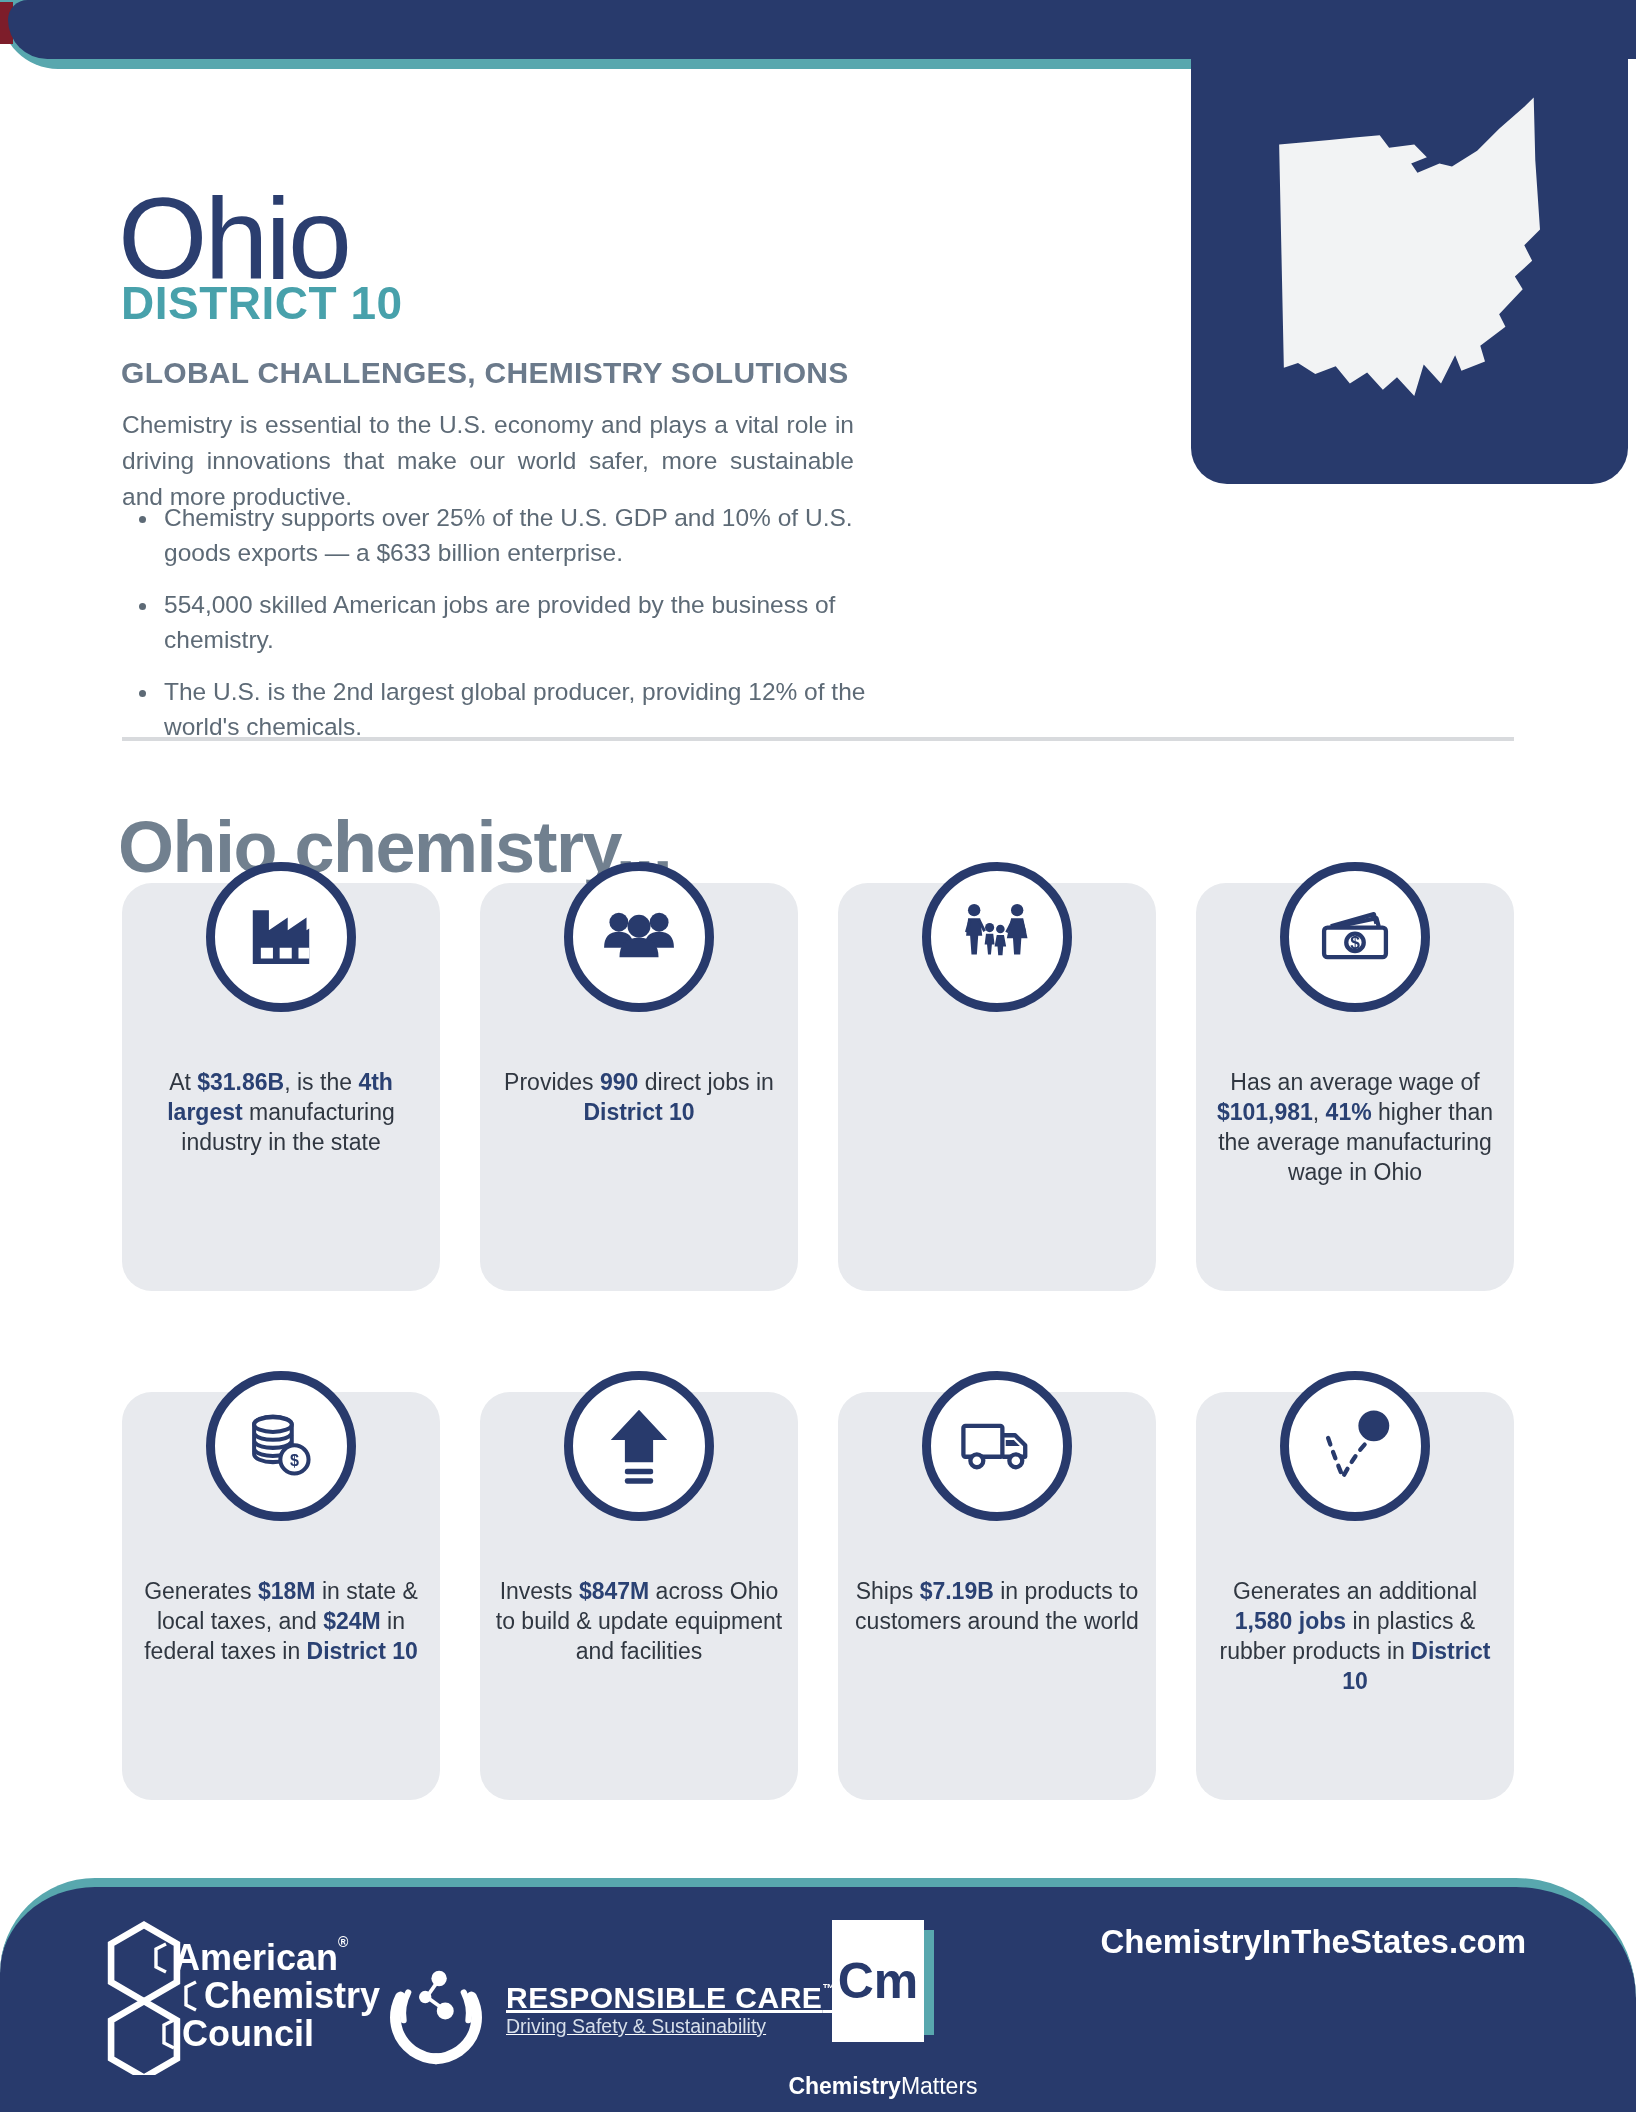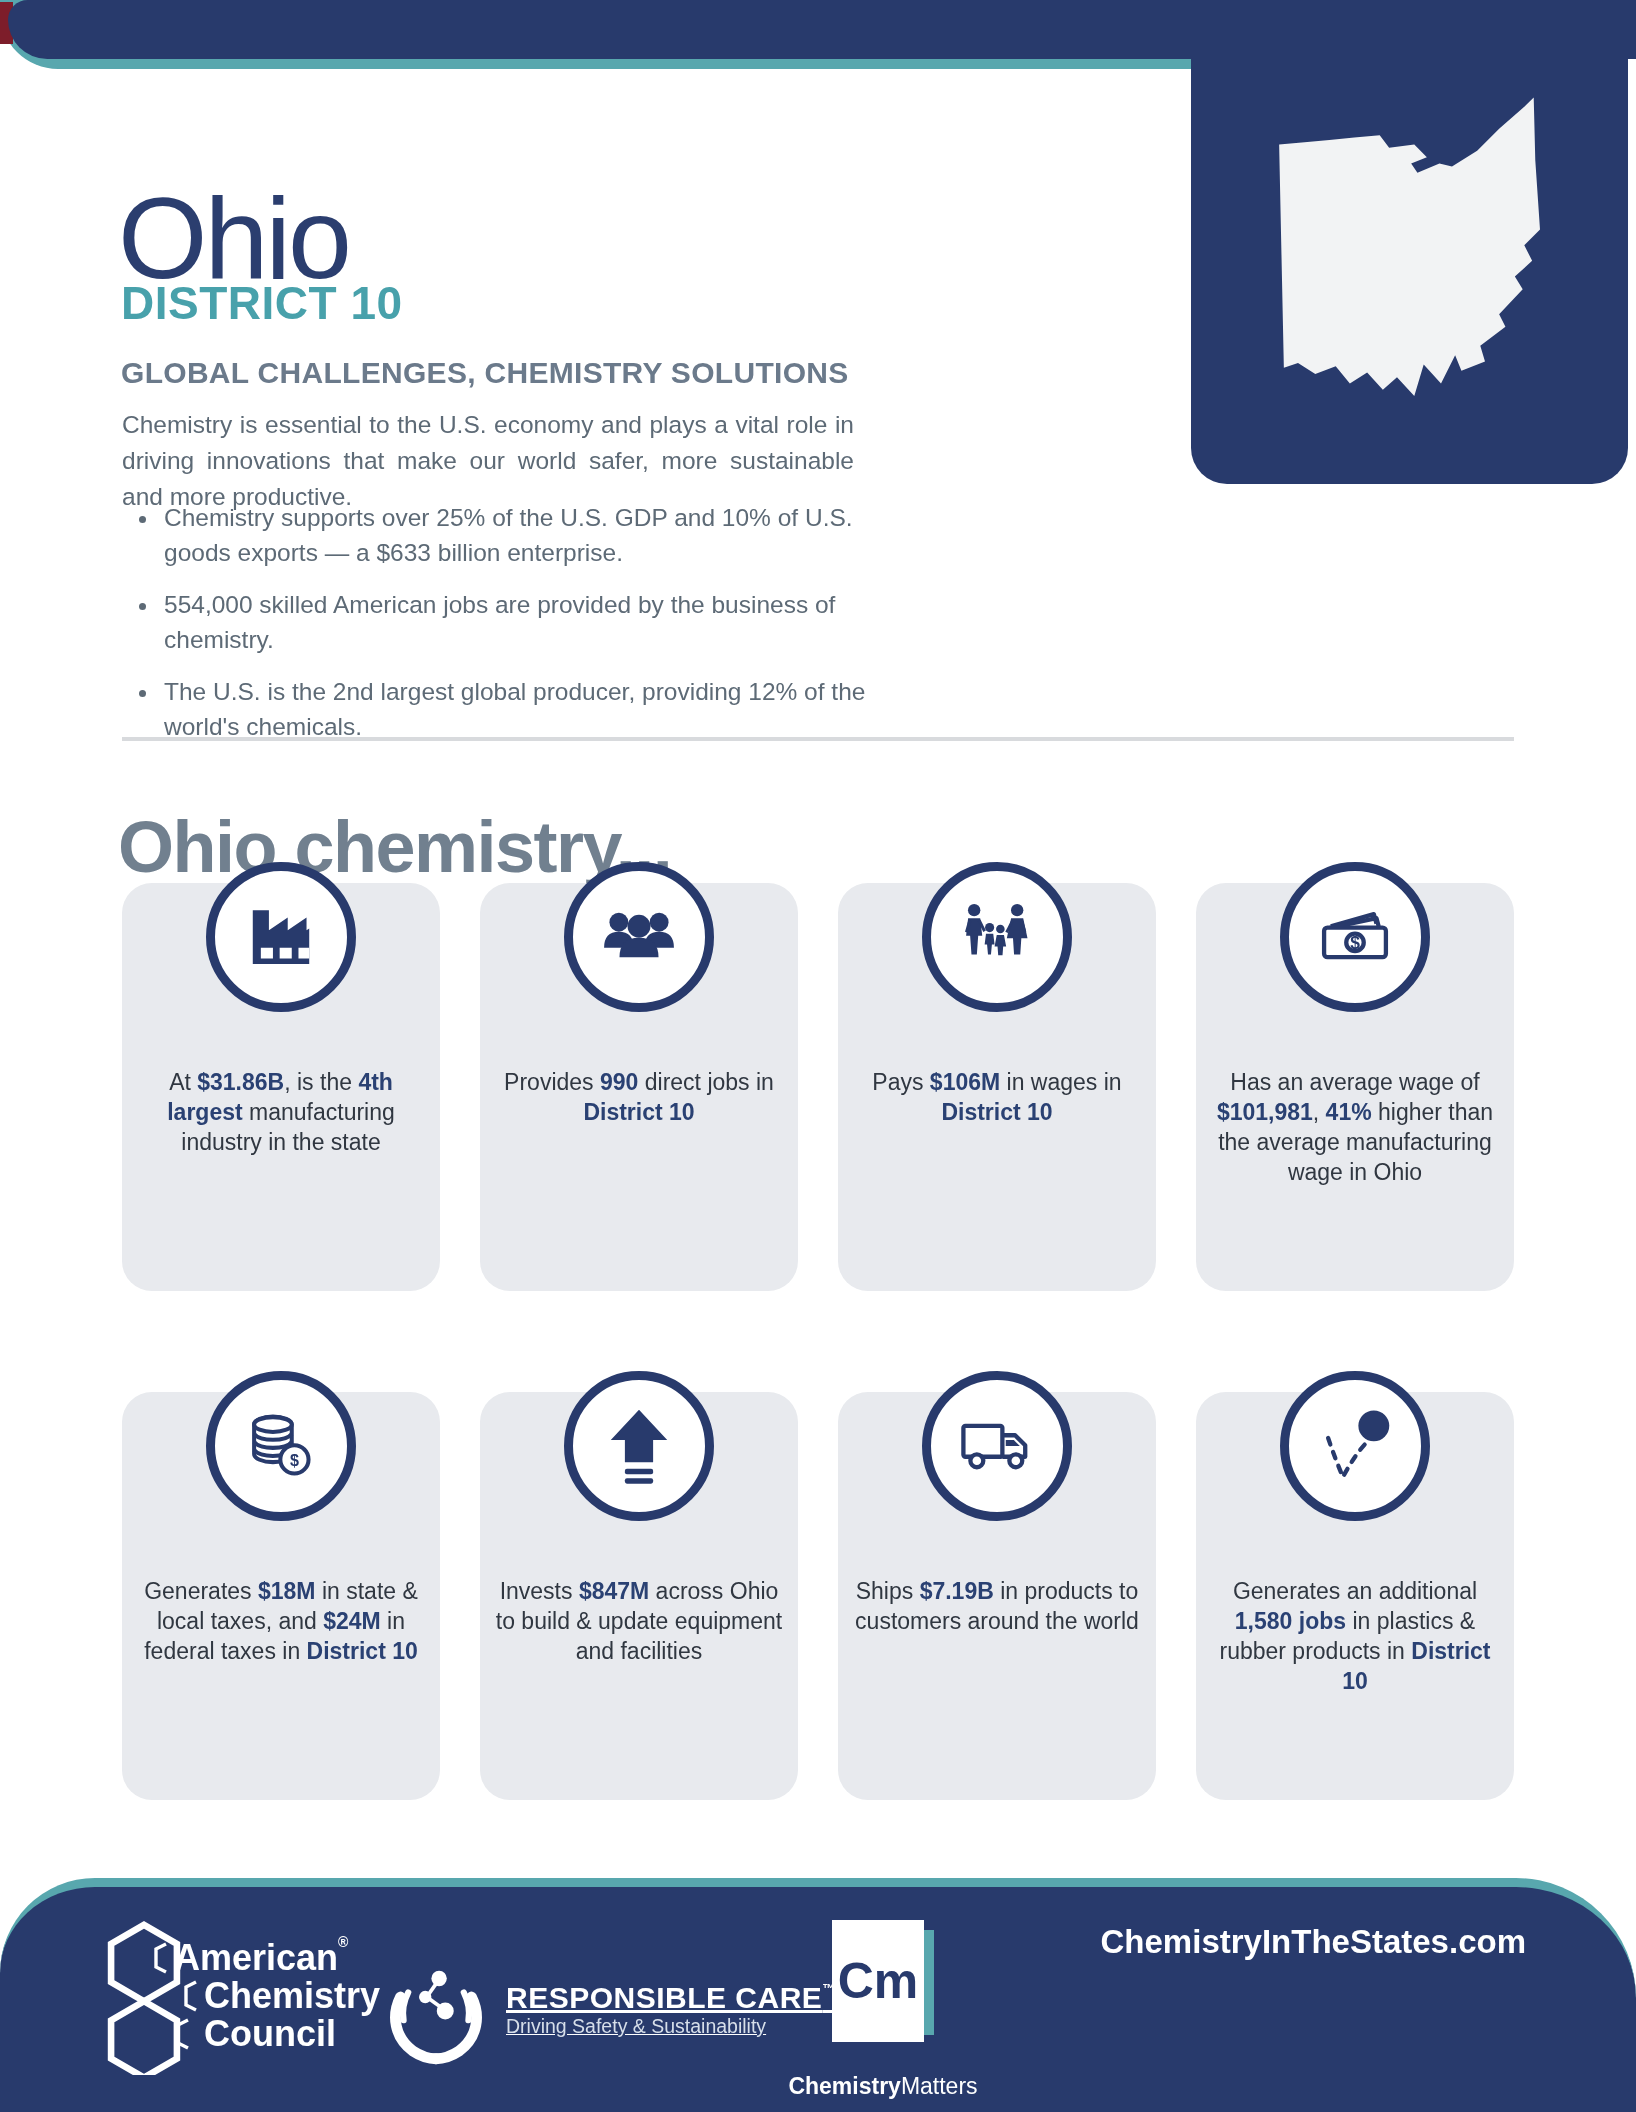--- a/index.html
+++ b/index.html
@@ -50,21 +50,21 @@
 
   
   .footer{position:absolute;left:0;right:0;top:1878px;bottom:0;background:#283a6c;
           border-top:9px solid #58a7ae;border-radius:95px 120px 0 0;}
   .acc-logo{position:absolute;left:80px;top:26px;width:310px;height:175px;color:#fff;}
   .acc-hex{position:absolute;left:0;top:4px;width:128px;height:158px;}
   .acc-text{position:absolute;left:74px;top:26px;font-size:36px;font-weight:700;line-height:38px;}
   .acc-row{display:flex;align-items:center;white-space:nowrap;}
   .acc-row svg{width:13px;height:32px;margin-right:7px;flex:0 0 auto;}
   .acc-row.r2{margin-left:30px;}
-  .acc-row.r3{margin-left:22px;gap:8px;}
+  .acc-row.r3{margin-left:8px;}
   .acc-reg{font-size:14px;vertical-align:top;line-height:1;position:relative;top:-4px;}
   .rc-hands{position:absolute;left:382px;top:68px;width:108px;height:118px;}
   .rc-text{position:absolute;left:506px;top:94px;color:#fff;text-decoration:underline;}
   .rc-title{font-size:30px;font-weight:700;letter-spacing:.5px;white-space:nowrap;}
   .rc-tm{font-size:13px;vertical-align:top;}
   .rc-subtitle{font-size:19.5px;color:#d7dfea;}
   .cm-logo{position:absolute;left:832px;top:33px;width:104px;height:118px;}
   .cm-shadow{position:absolute;left:10px;top:10px;width:92px;height:105px;background:#58a7ae;}
   .cm-box{position:absolute;left:0;top:0;width:92px;height:122px;background:#fff;
           display:flex;align-items:center;justify-content:center;}
@@ -148,21 +148,20 @@
           <circle cx="26.5" cy="25" r="3.4"></circle>
           <path d="M23.8 29.5 h5.4 l1 8 h-2 l-.7 7.5 h-2.2 l-.7 -7.5 h-1.8 z"></path>
           <circle cx="34.5" cy="26" r="3.2"></circle>
           <path d="M31.8 30.5 h5.4 l1.6 8.5 h-2.2 l-.5 6.5 h-3.2 l-.5 -6.5 h-2.2 z"></path>
           <circle cx="47" cy="12" r="4.6"></circle>
           <path d="M42.5 18 h9 l3.2 15 h-4.6 l-.8 12 h-4.6 l-.8 -12 h-4.6 z"></path>
           <path d="M42.8 19 l-4.6 9 1.9 1 4.2 -8.6 z"></path>
           <path d="M51.2 19 l2.6 9 -2 .9 -2.6 -8.2 z"></path>
         </svg>
       </div>
-      <div class="card-text"><span>Pays </span><span class="seg-b">$106M</span><span> in wages in </span><span class="seg-b">District 10</span></div>
     </div>
 
     <div class="stat-cell">
       <div class="card-bg"></div>
       <div class="icon-circle">
         <svg viewBox="0 0 64 64">
           <g fill="none" stroke="#283a6c" stroke-width="3.2" stroke-linejoin="round">
             <path d="M14 24 l32 -9 2 7"></path>
             <path d="M10 26 l38 -8 1.6 6"></path>
             <rect x="9" y="25" width="46" height="22" rx="2.5" fill="#fff"></rect>

